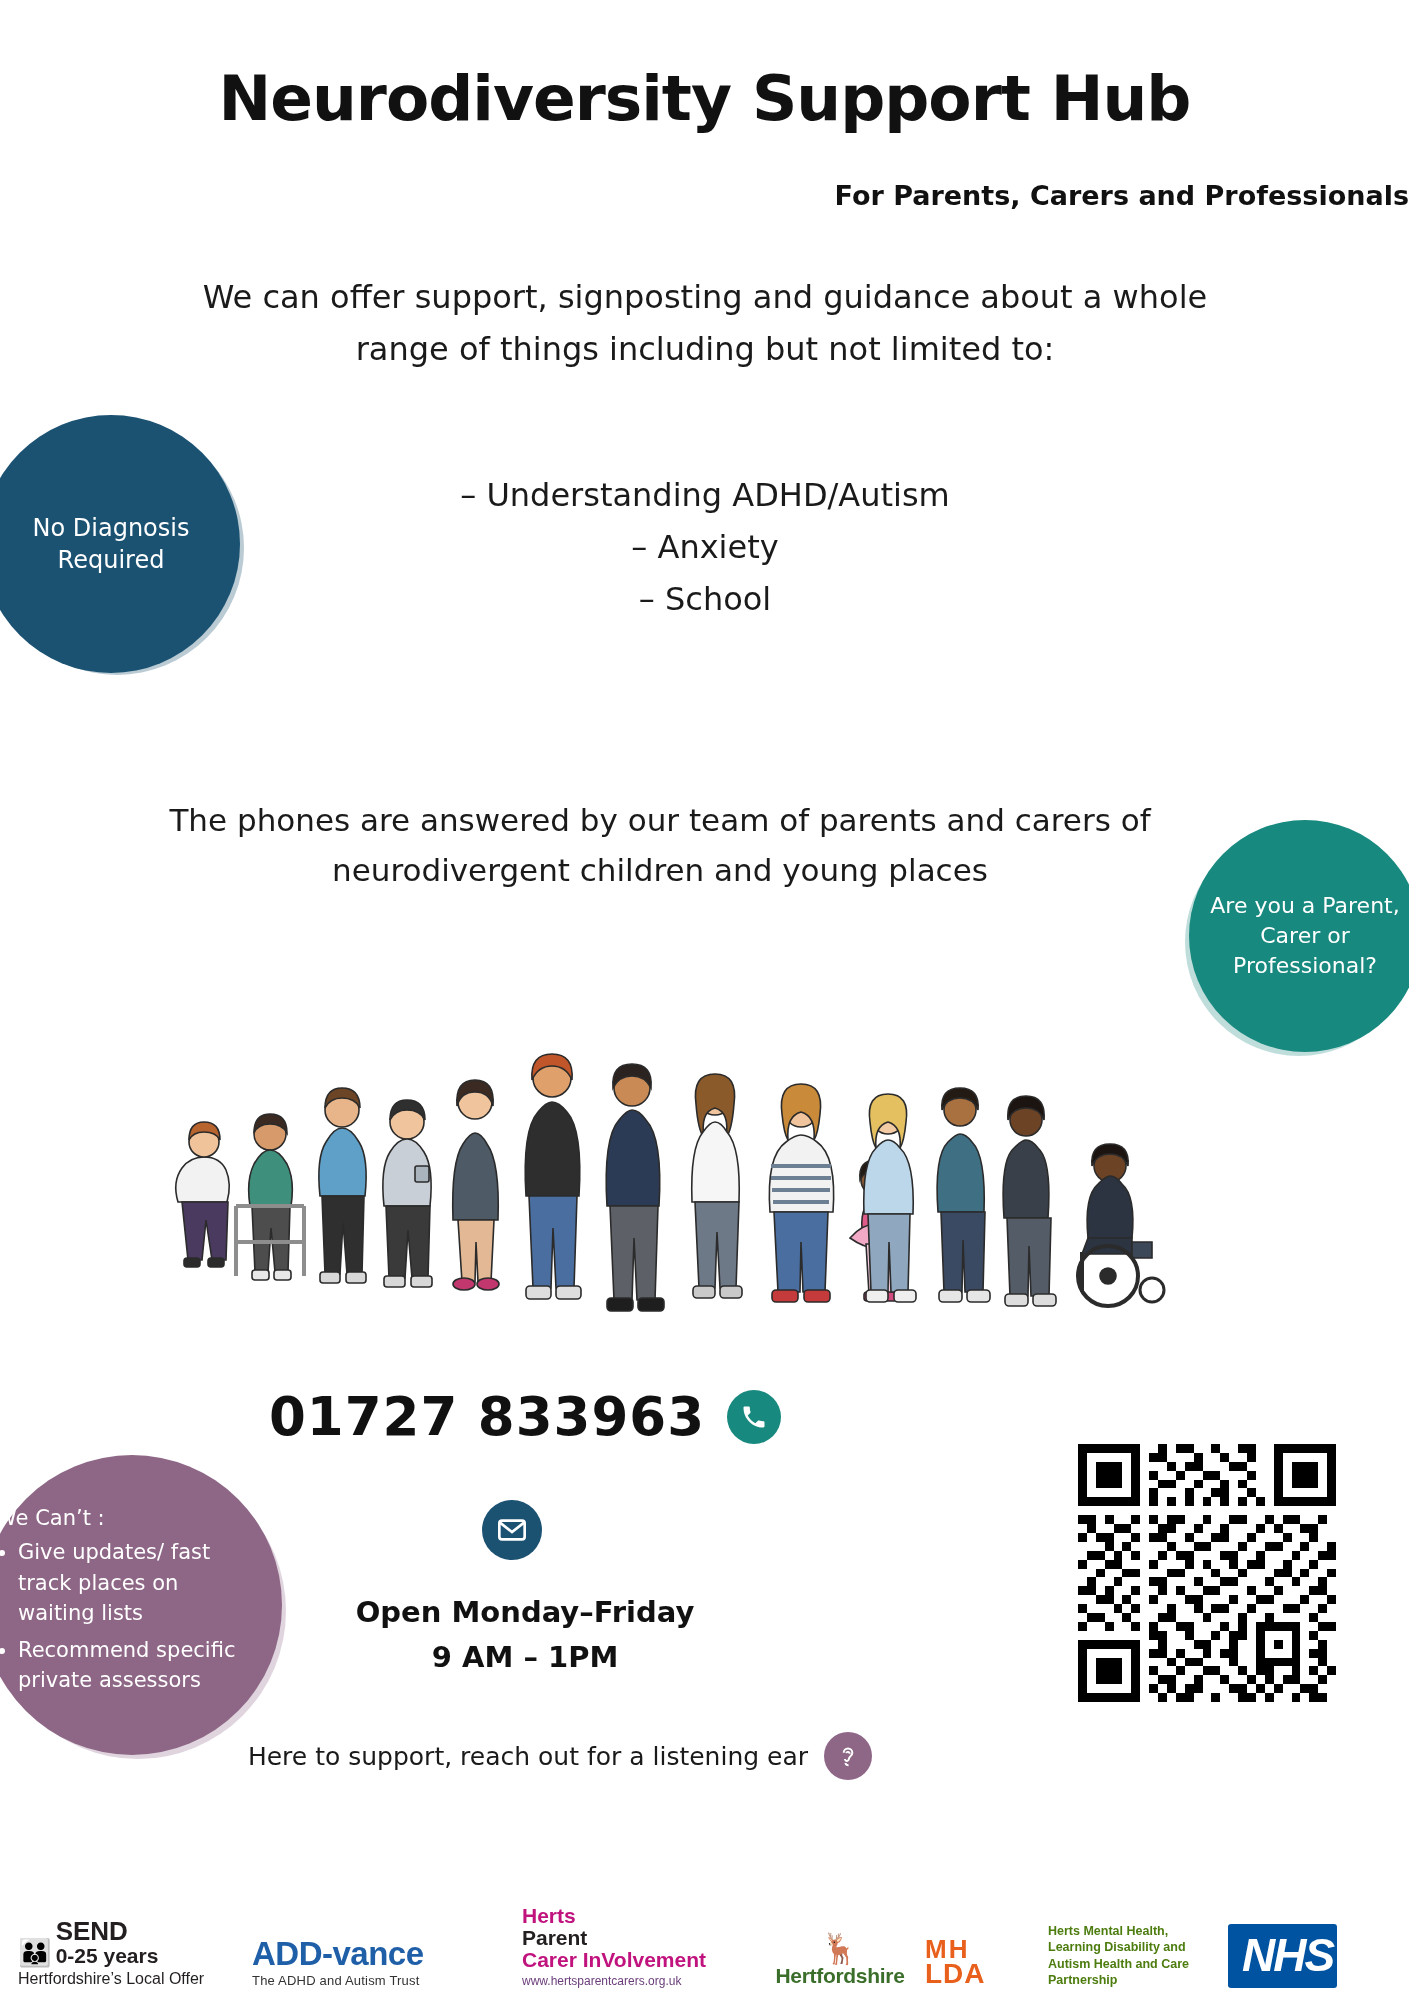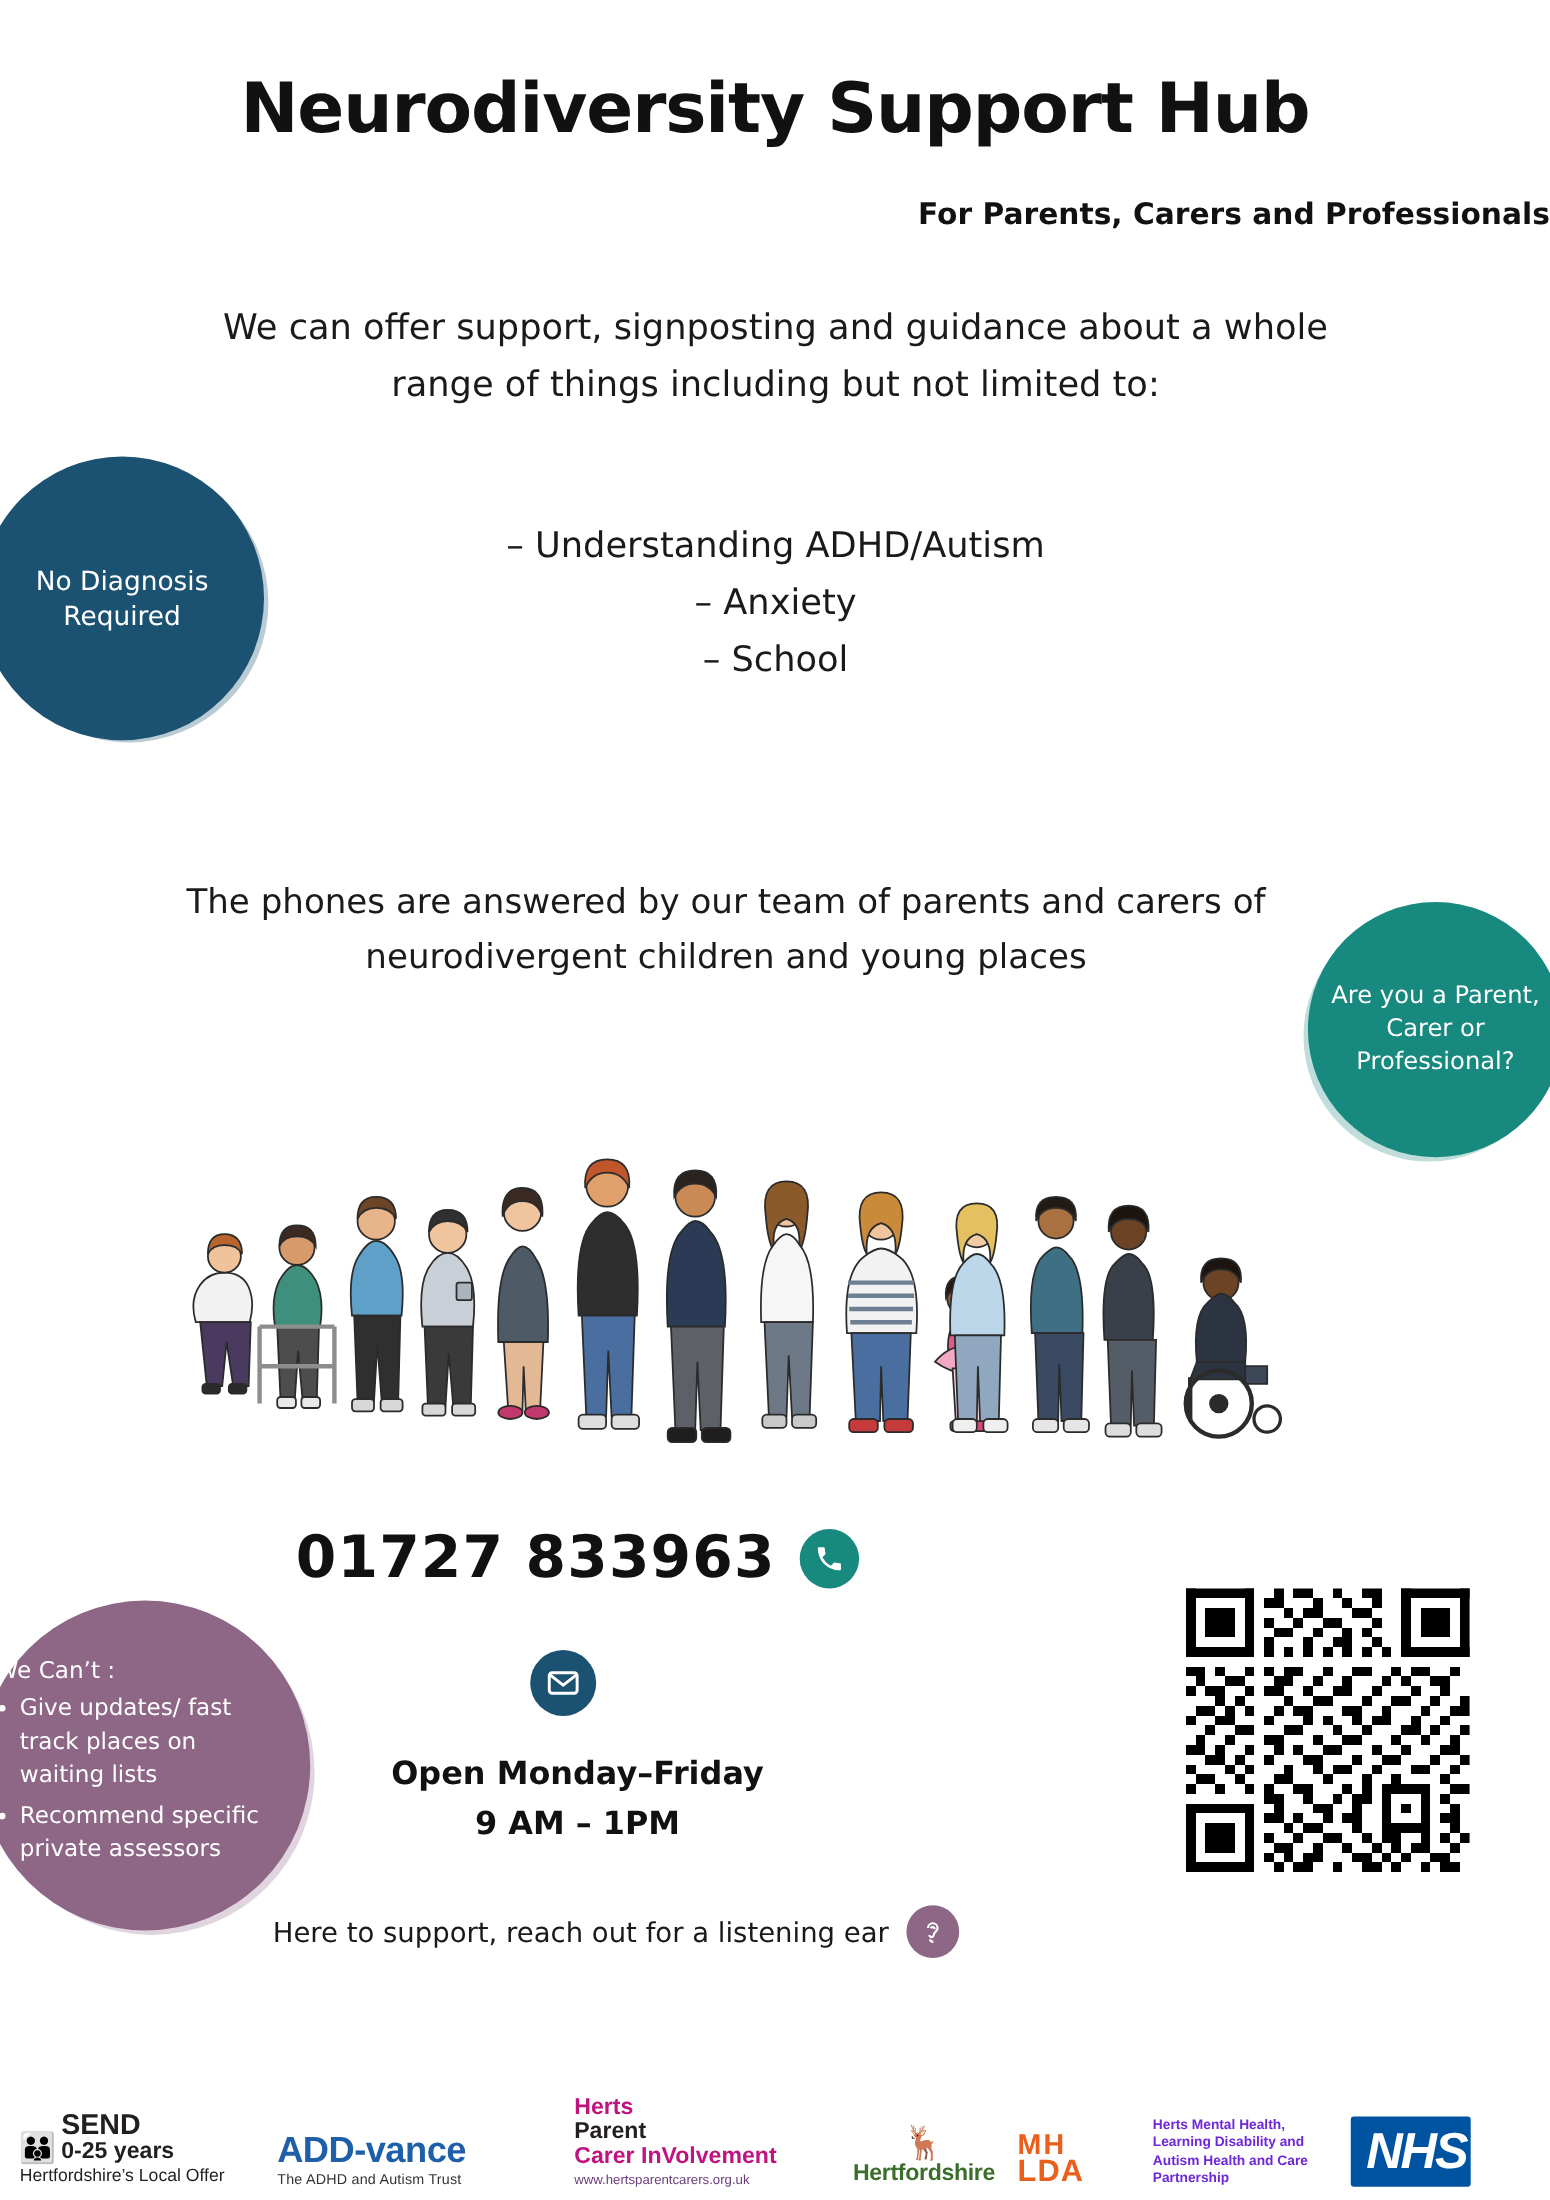--- a/index.html
+++ b/index.html
@@ -13,20 +13,21 @@
     font-family: "DejaVu Sans", sans-serif;
     color: #1a1a1a;
     overflow: hidden;
     position: relative;
   }
   .poster {
     position: relative;
     width: 1409px;
     height: 2000px;
     overflow: hidden;
+    border-radius: 23px;
   }
 
   
   .title {
     position: absolute;
     top: 62px;
     left: 0;
     width: 100%;
     text-align: center;
     font-size: 63px;
@@ -263,21 +264,21 @@
   .hpci-l2 { font-size: 21px; font-weight: bold; color: #231f20; line-height: 1.05; }
   .hpci-l3 { font-size: 21px; font-weight: bold; color: #c0137e; line-height: 1.05; }
   .hpci-url { font-size: 12px; color: #6a3d7a; margin-top: 3px; }
 
   .logo-herts { left: 760px; width: 160px; text-align: center; }
   .herts-name { font-size: 21px; font-weight: bold; color: #3b6e2a; letter-spacing: -0.3px; }
 
   .logo-mhlda { left: 925px; width: 130px; }
   .mhlda-1 { font-size: 26px; font-weight: bold; color: #e8601c; line-height: 0.95; letter-spacing: 2px;}
   .mhlda-2 { font-size: 28px; font-weight: bold; color: #e8601c; line-height: 0.95; letter-spacing: 1px;}
-  .logo-mhlda-text { left: 1048px; width: 170px; font-size: 12.5px; font-weight: bold; color: #6d28d9; line-height: 1.3;}
+  .logo-mhlda-text { left: 1048px; width: 170px; font-size: 12.5px; font-weight: bold; color: #4d7c0f; line-height: 1.3;}
 
   .logo-nhs { left: 1228px; }
   .nhs-box {
     background: #0053a0;
     color: #ffffff;
     font-family: "Liberation Sans", sans-serif;
     font-weight: bold;
     font-style: italic;
     font-size: 46px;
     letter-spacing: -2px;

